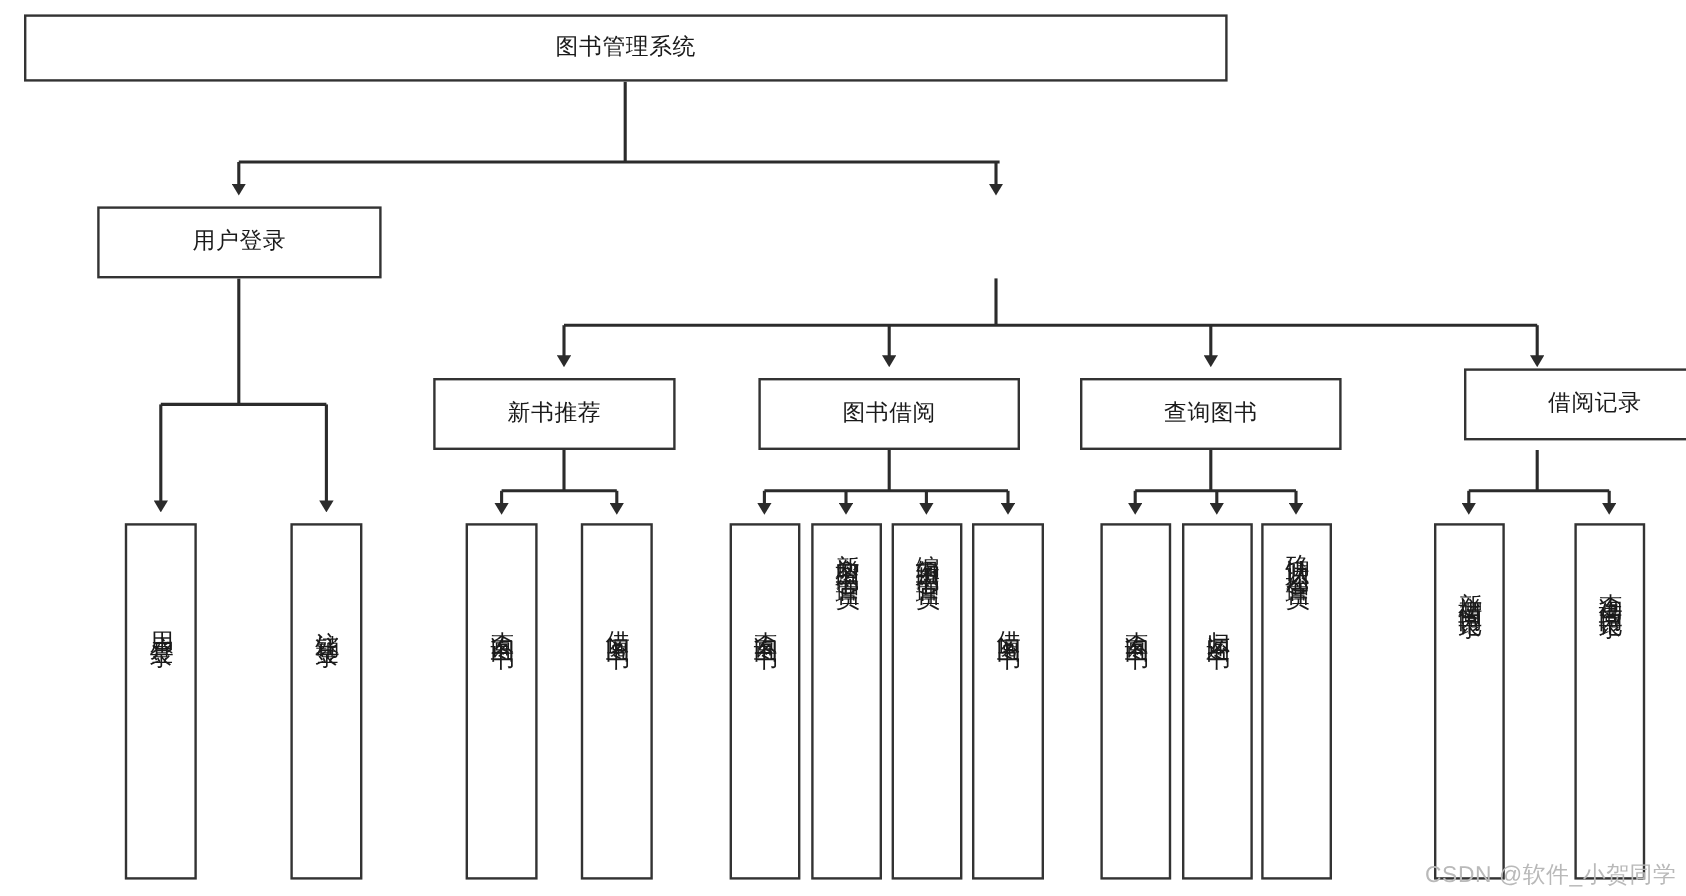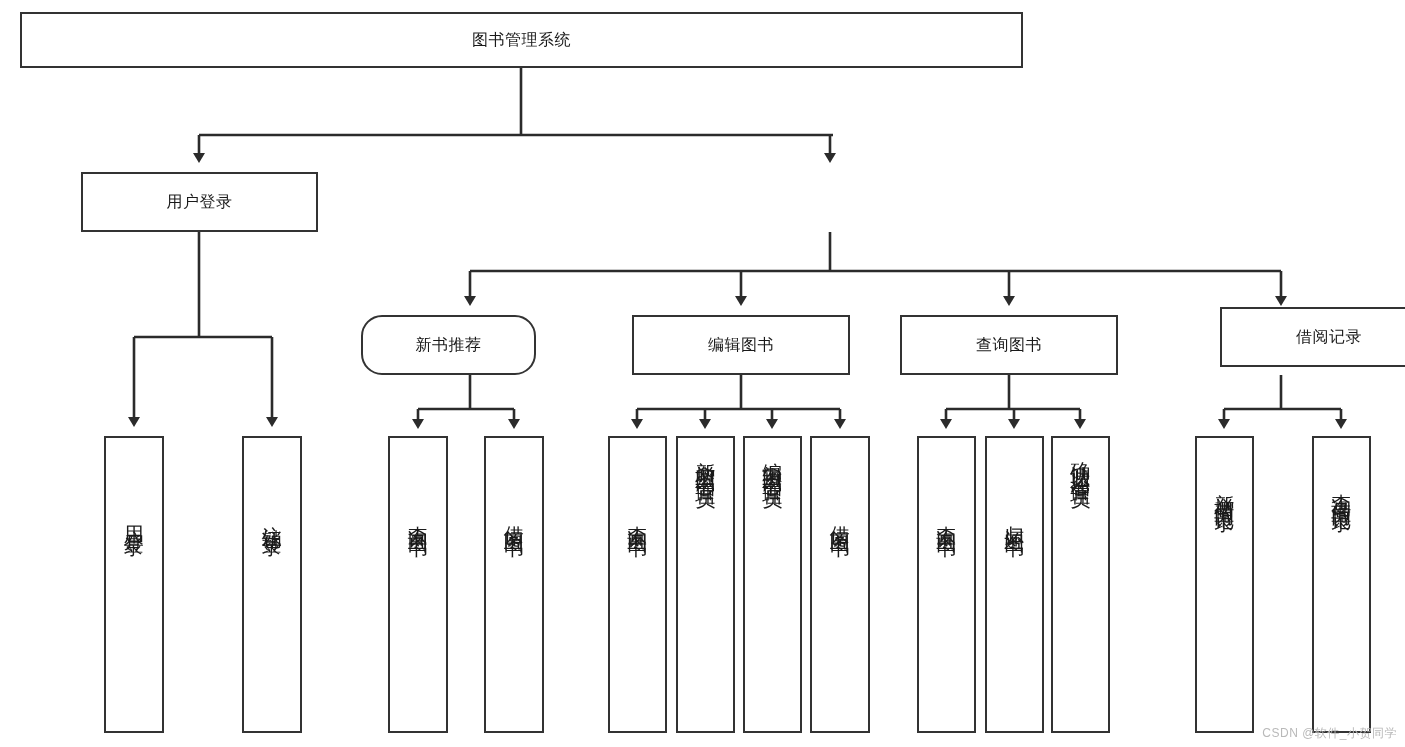--- a/index.html
+++ b/index.html
@@ -29,42 +29,42 @@
     box-sizing: border-box;
     border: 2.5px solid #333333;
     background: #ffffff;
     display: flex;
     align-items: center;
     justify-content: center;
     overflow: hidden;
   }
   .node-label {
     color: #1a1a1a;
-    font-size: 16px;
+    font-size: 19px;
     line-height: 1.12;
     letter-spacing: 0.5px;
     text-align: center;
     white-space: nowrap;
   }
   .node-box.vertical .node-label {
     writing-mode: vertical-rl;
     text-orientation: upright;
     letter-spacing: 4px;
     font-size: 20px;
     white-space: nowrap;
   }
   .node-box.vertical {
     align-items: flex-start;
     padding-top: 6px;
   }
   #watermark {
     position: absolute;
     right: 8px;
     bottom: 5px;
-    font-size: 12px;
+    font-size: 19px;
     color: #b9b9b9;
     letter-spacing: 0.5px;
     white-space: nowrap;
     pointer-events: none;
   }
 </style>
 </head>
 <body>
 
 <div id="canvas">
@@ -120,25 +120,25 @@
   </svg>
 
   <div class="node-box" style="left:20px; top:12px; width:1003px; height:56px;">
     <span class="node-label">图书管理系统</span>
   </div>
 
   <div class="node-box" style="left:81px; top:172px; width:237px; height:60px;">
     <span class="node-label">用户登录</span>
   </div>
 
-  <div class="node-box" style="left:361px; top:315px; width:175px; height:60px;border-radius:21px;">
+  <div class="node-box" style="left:361px; top:315px; width:202px; height:60px;">
     <span class="node-label">新书推荐</span>
   </div>
   <div class="node-box" style="left:632px; top:315px; width:218px; height:60px;">
-    <span class="node-label">编辑图书</span>
+    <span class="node-label">图书借阅</span>
   </div>
   <div class="node-box" style="left:900px; top:315px; width:218px; height:60px;">
     <span class="node-label">查询图书</span>
   </div>
   <div class="node-box" style="left:1172px; top:307px; width:218px; height:60px;margin-left:48px;">
     <span class="node-label">借阅记录</span>
   </div>
 
   <div class="node-box vertical" style="left:104px; top:436px; width:60px; height:297px; padding-top:72px;">
     <span class="node-label">用户登录</span>

